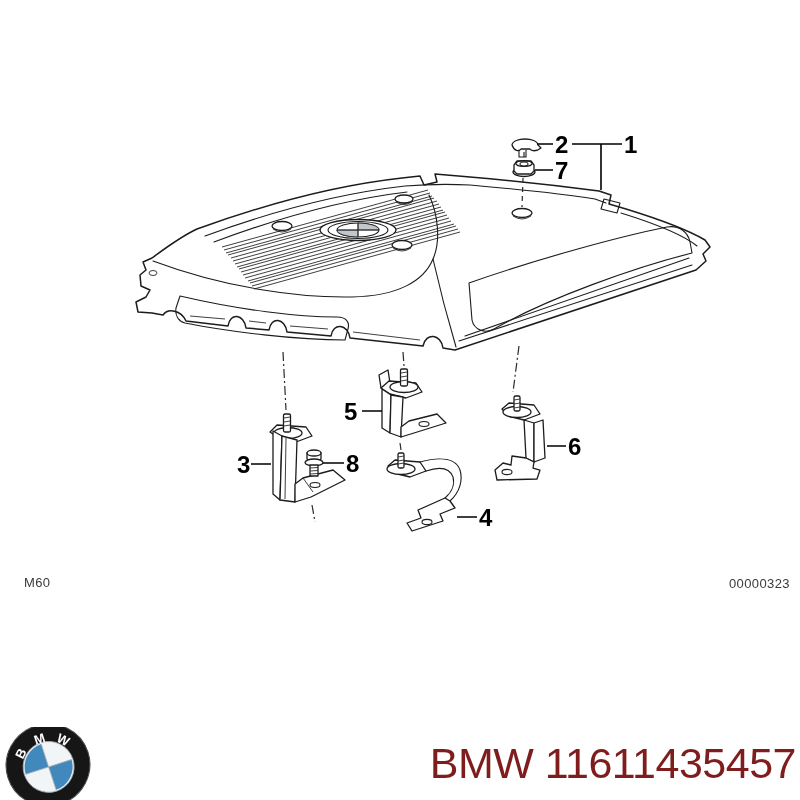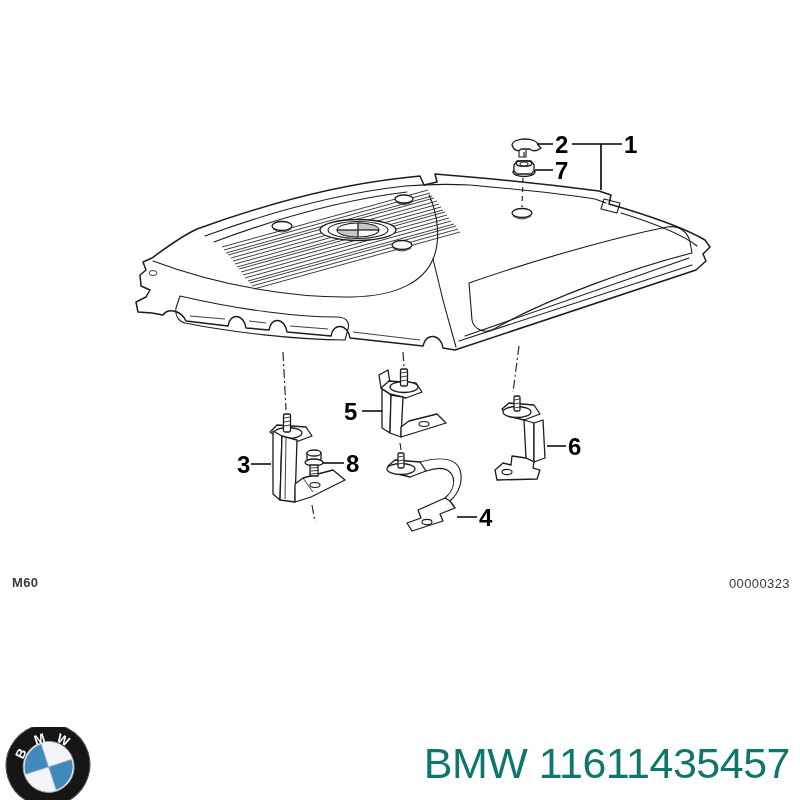--- a/index.html
+++ b/index.html
@@ -9,27 +9,27 @@
     position:relative;
     font-family:"Liberation Sans", sans-serif;
     overflow:hidden;
   }
   .code-label{
     position:absolute;
     font-size:13px;
     color:#3a3a3a;
     letter-spacing:.4px;
   }
-  #model-code{left:12px;top:575px;font-weight:bold;}
+  #model-code{left:24px;top:575px;}
   #drawing-number{right:10px;top:576px;}
   #part-number{
     position:absolute;
-    right:10px;top:739px;
+    right:4px;top:739px;
     font-size:43px;
-    color:#0f766e;
+    color:#7f1d1d;
     letter-spacing:-0.5px;
     white-space:nowrap;
   }
   #roundel{
     position:absolute;
     left:4px;top:727px;
   }
   svg text.callout{
     font-family:"Liberation Sans", sans-serif;
     font-size:24px;

